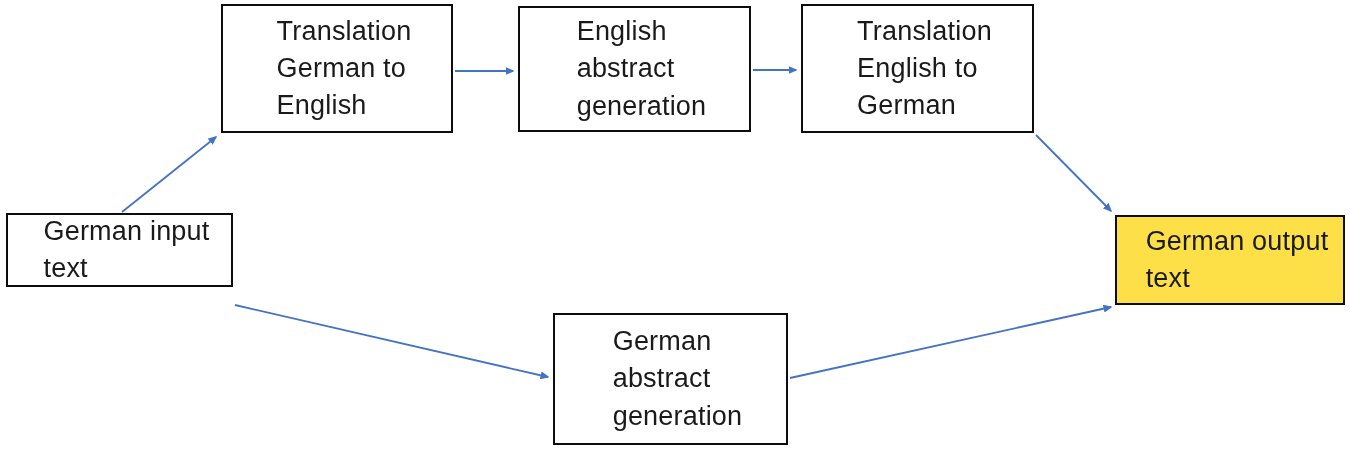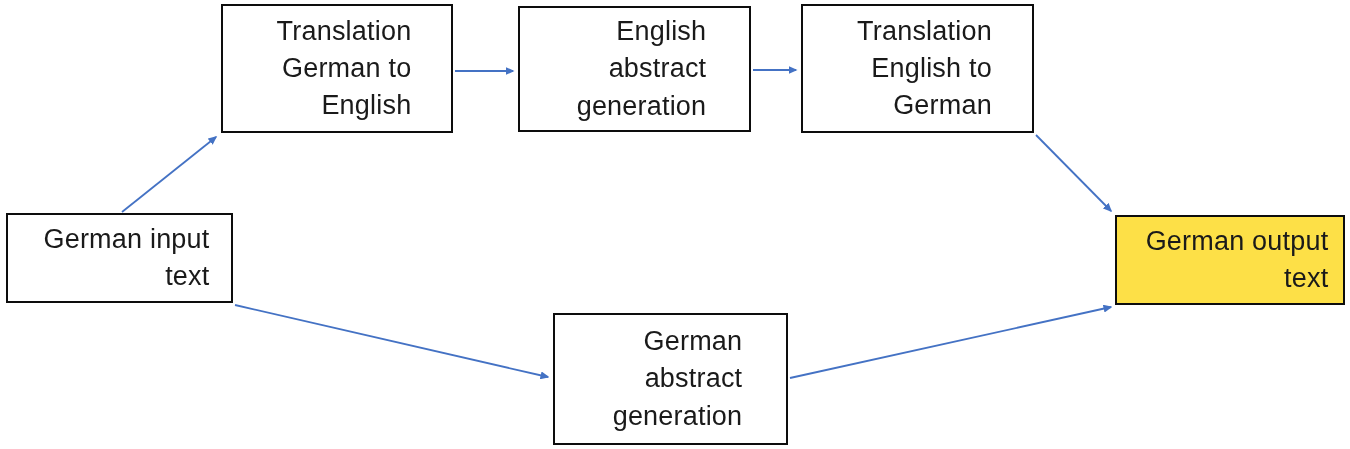--- a/index.html
+++ b/index.html
@@ -24,21 +24,21 @@
     pointer-events: none;
   }
   .flow-node {
     position: absolute;
     box-sizing: border-box;
     background: #ffffff;
     border: 2px solid #d946ef;
     display: flex;
     align-items: center;
     justify-content: center;
-    text-align: right;
+    text-align: left;
     color: #1a1a1a;
     font-size: 27px;
     line-height: 1.38;
     white-space: pre-line;
     letter-spacing: 0.2px;
     padding-left: 14px;
   }
 </style>
 </head>
 <body>
@@ -53,21 +53,21 @@
     <g id="edges-group">
         <line x1="122" y1="212" x2="216" y2="137" stroke="#4472c4" stroke-width="1.8" marker-end="url(#arrowhead)"></line>
         <line x1="455" y1="71" x2="513" y2="71" stroke="#4472c4" stroke-width="1.8" marker-end="url(#arrowhead)"></line>
         <line x1="753" y1="70" x2="796" y2="70" stroke="#4472c4" stroke-width="1.8" marker-end="url(#arrowhead)"></line>
         <line x1="1036" y1="135" x2="1111" y2="211" stroke="#4472c4" stroke-width="1.8" marker-end="url(#arrowhead)"></line>
         <line x1="235" y1="305" x2="548" y2="377" stroke="#4472c4" stroke-width="1.8" marker-end="url(#arrowhead)"></line>
         <line x1="790" y1="378" x2="1111" y2="307" stroke="#4472c4" stroke-width="1.8" marker-end="url(#arrowhead)"></line>
       </g>
   </svg>
   <div id="nodes-group">
-      <div class="flow-node" style="left: 6px; top: 213px; width: 227px; height: 90px; border-color: rgb(13, 13, 13); background: rgb(255, 255, 255); color: rgb(26, 26, 26);">German input
+      <div class="flow-node" style="left: 6px; top: 213px; width: 227px; height: 74px; border-color: rgb(13, 13, 13); background: rgb(255, 255, 255); color: rgb(26, 26, 26);">German input
 text</div>
       <div class="flow-node" style="left: 221px; top: 4px; width: 232px; height: 129px; border-color: rgb(13, 13, 13); background: rgb(255, 255, 255); color: rgb(26, 26, 26);">Translation
 German to
 English</div>
       <div class="flow-node" style="left: 518px; top: 6px; width: 233px; height: 126px; border-color: rgb(13, 13, 13); background: rgb(255, 255, 255); color: rgb(26, 26, 26);">English
 abstract
 generation</div>
       <div class="flow-node" style="left: 801px; top: 4px; width: 233px; height: 129px; border-color: rgb(13, 13, 13); background: rgb(255, 255, 255); color: rgb(26, 26, 26);">Translation
 English to
 German</div>

